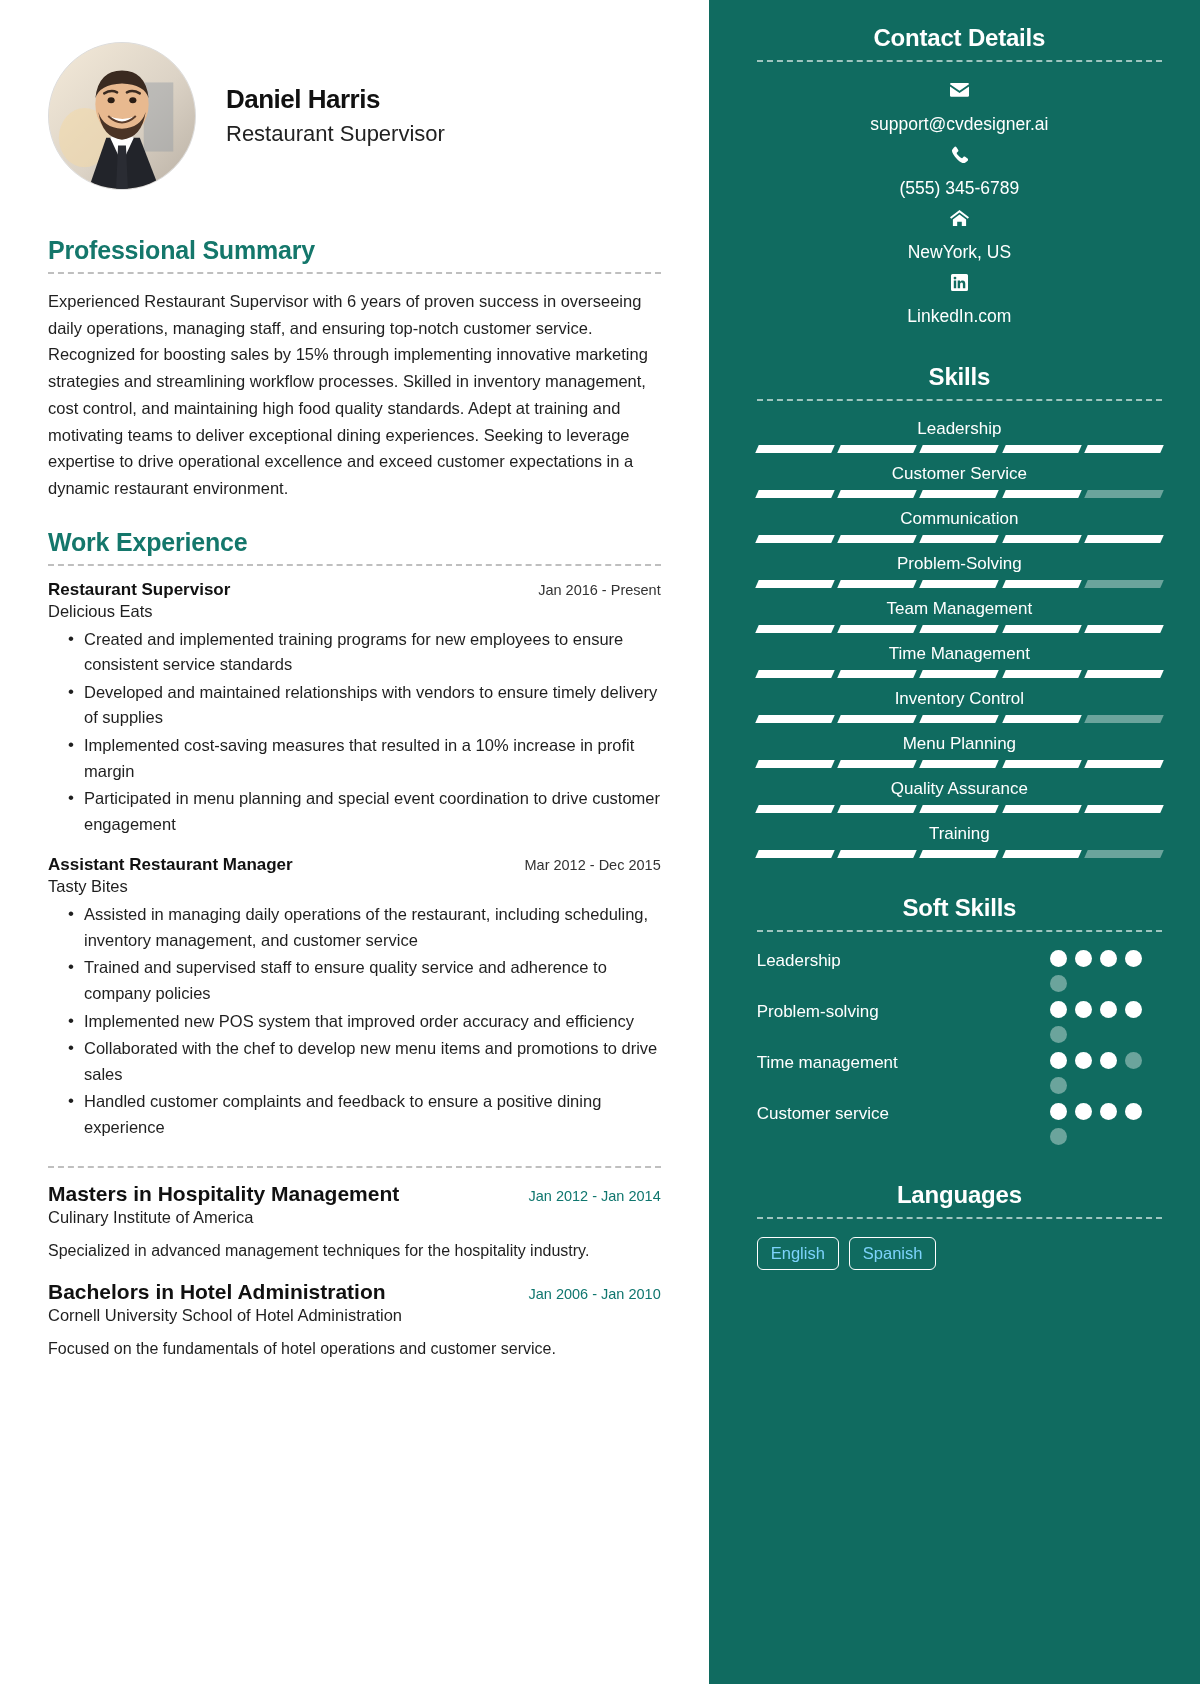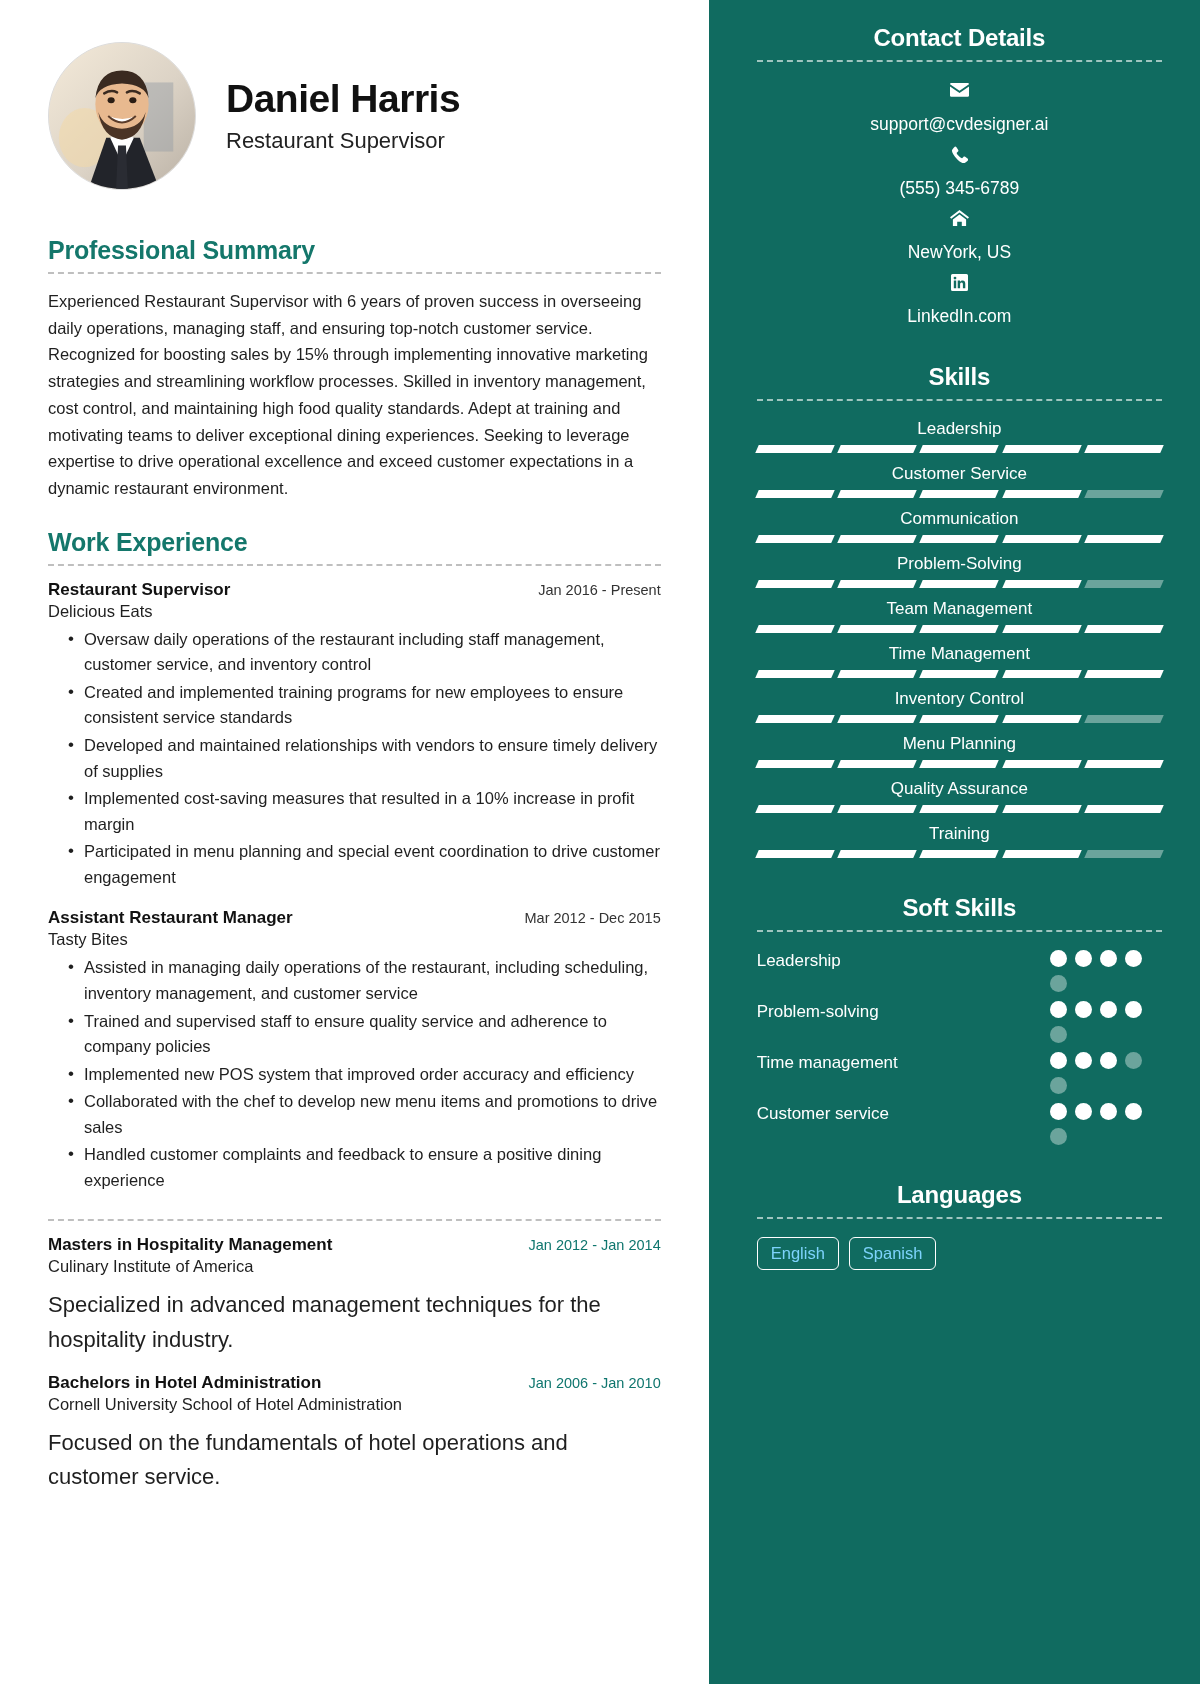--- a/index.html
+++ b/index.html
@@ -19,21 +19,21 @@
   }
 
   .header { display: flex; align-items: center; gap: 30px; margin-bottom: 46px; }
   .avatar {
     width: 148px; height: 148px; border-radius: 50%;
     border: 1px solid #dcdcdc;
     overflow: hidden; flex: 0 0 148px; position: relative;
     background: #e8e2da;
   }
   .avatar svg { display: block; width: 100%; height: 100%; }
-  .name { font-size: 39px; font-weight: bold; letter-spacing: -0.5px; color: #111; line-height: 1.1; }
+  .name { font-size: 26px; font-weight: bold; letter-spacing: -0.5px; color: #111; line-height: 1.1; }
   .role { font-size: 22px; color: #222; margin-top: 8px; font-weight: normal; }
 
   .section { margin-bottom: 26px; }
   .sec-title {
     font-size: 25px; font-weight: bold; color: #14776b;
     letter-spacing: -0.2px; margin-bottom: 7px;
   }
   .dashline {
     border-top: 2px dashed #bfbfbf;
     height: 0; margin-bottom: 14px;
@@ -49,24 +49,24 @@
   ul.bullets li {
     position: relative; padding-left: 36px;
     font-size: 16.5px; line-height: 1.55; color: #1f1f1f; margin-bottom: 2px;
   }
   ul.bullets li::before {
     content: "•"; position: absolute; left: 20px; top: -1px; font-size: 17px; color: #1f1f1f;
   }
 
   .edu { margin-bottom: 16px; }
   .edu-head { display: flex; justify-content: space-between; align-items: baseline; }
-  .edu-deg { font-size: 17px; font-weight: bold; color: #111; }
+  .edu-deg { font-size: 21px; font-weight: bold; color: #111; }
   .edu-date { font-size: 14.5px; color: #0f766e; white-space: nowrap; padding-left: 14px; }
   .edu-school { font-size: 16.5px; color: #1f1f1f; margin-top: 2px; }
-  .edu-desc { font-size: 22px; line-height: 1.55; color: #1f1f1f; margin-top: 12px; }
+  .edu-desc { font-size: 16px; line-height: 1.55; color: #1f1f1f; margin-top: 12px; }
 
   
   .sidebar {
     width: 512px;
     background: #106b60;
     color: #ffffff;
     padding: 24px 38px 0 48px;
     text-align: center;
   }
   .side-section { margin-bottom: 36px; }
@@ -161,21 +161,20 @@
     <div class="sec-title">Work Experience</div>
     <div class="dashline"></div>
 
     <div class="job">
       <div class="job-head">
         <div class="job-title">Restaurant Supervisor</div>
         <div class="job-date">Jan 2016 - Present</div>
       </div>
       <div class="job-org">Delicious Eats</div>
       <ul class="bullets">
-        <li>Oversaw daily operations of the restaurant including staff management, customer service, and inventory control</li>
         <li>Created and implemented training programs for new employees to ensure consistent service standards</li>
         <li>Developed and maintained relationships with vendors to ensure timely delivery of supplies</li>
         <li>Implemented cost-saving measures that resulted in a 10% increase in profit margin</li>
         <li>Participated in menu planning and special event coordination to drive customer engagement</li>
       </ul>
     </div>
 
     <div class="job">
       <div class="job-head">
         <div class="job-title">Assistant Restaurant Manager</div>

